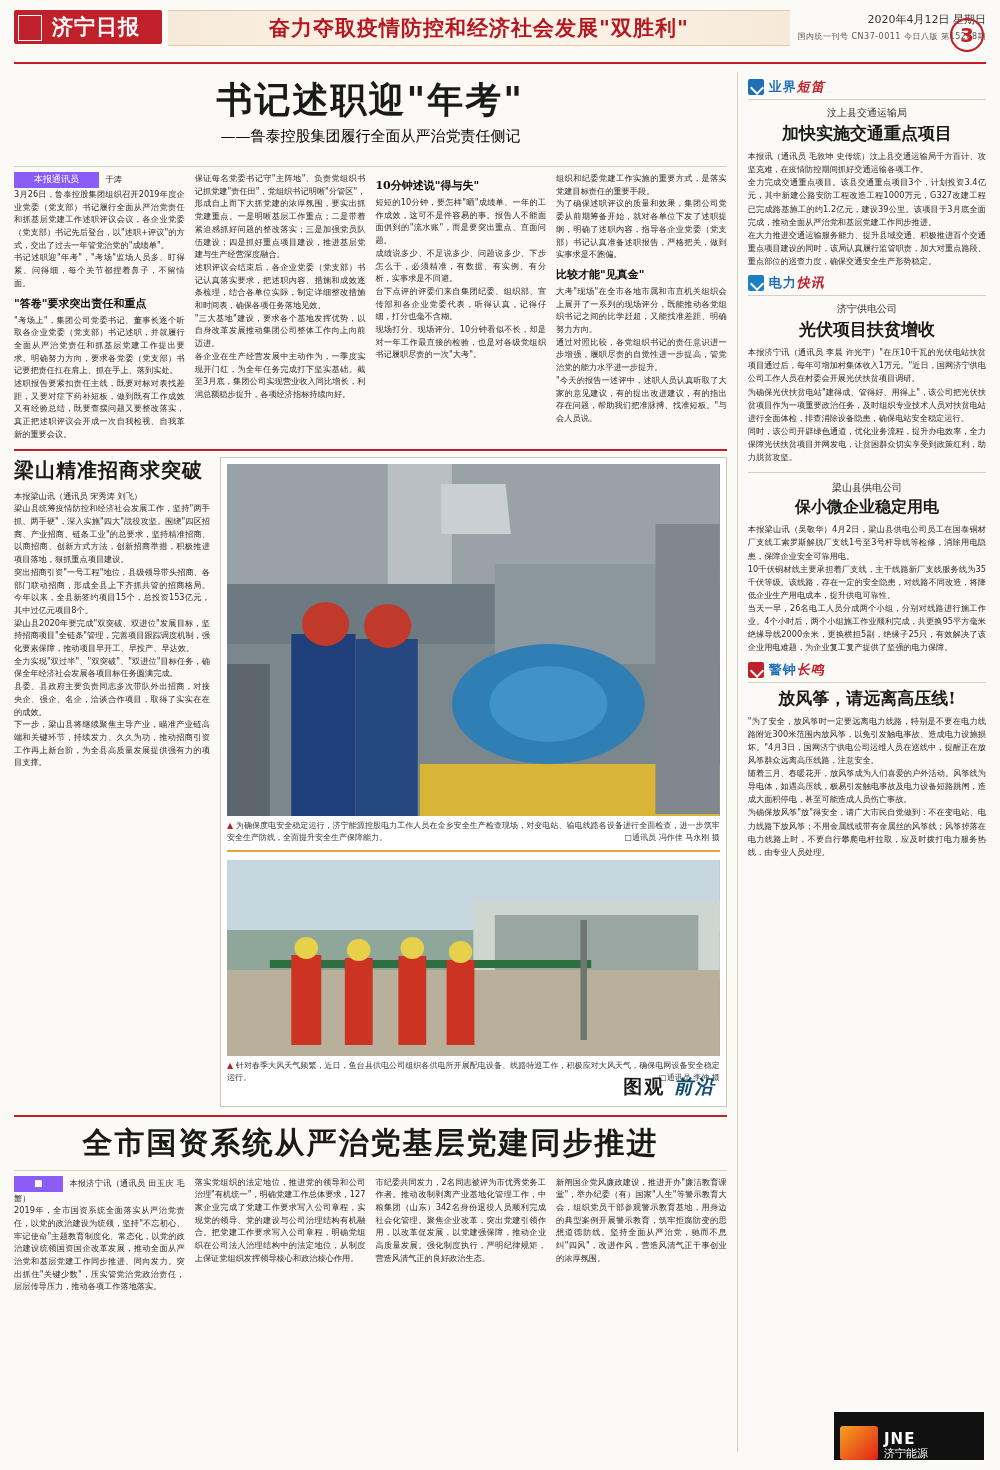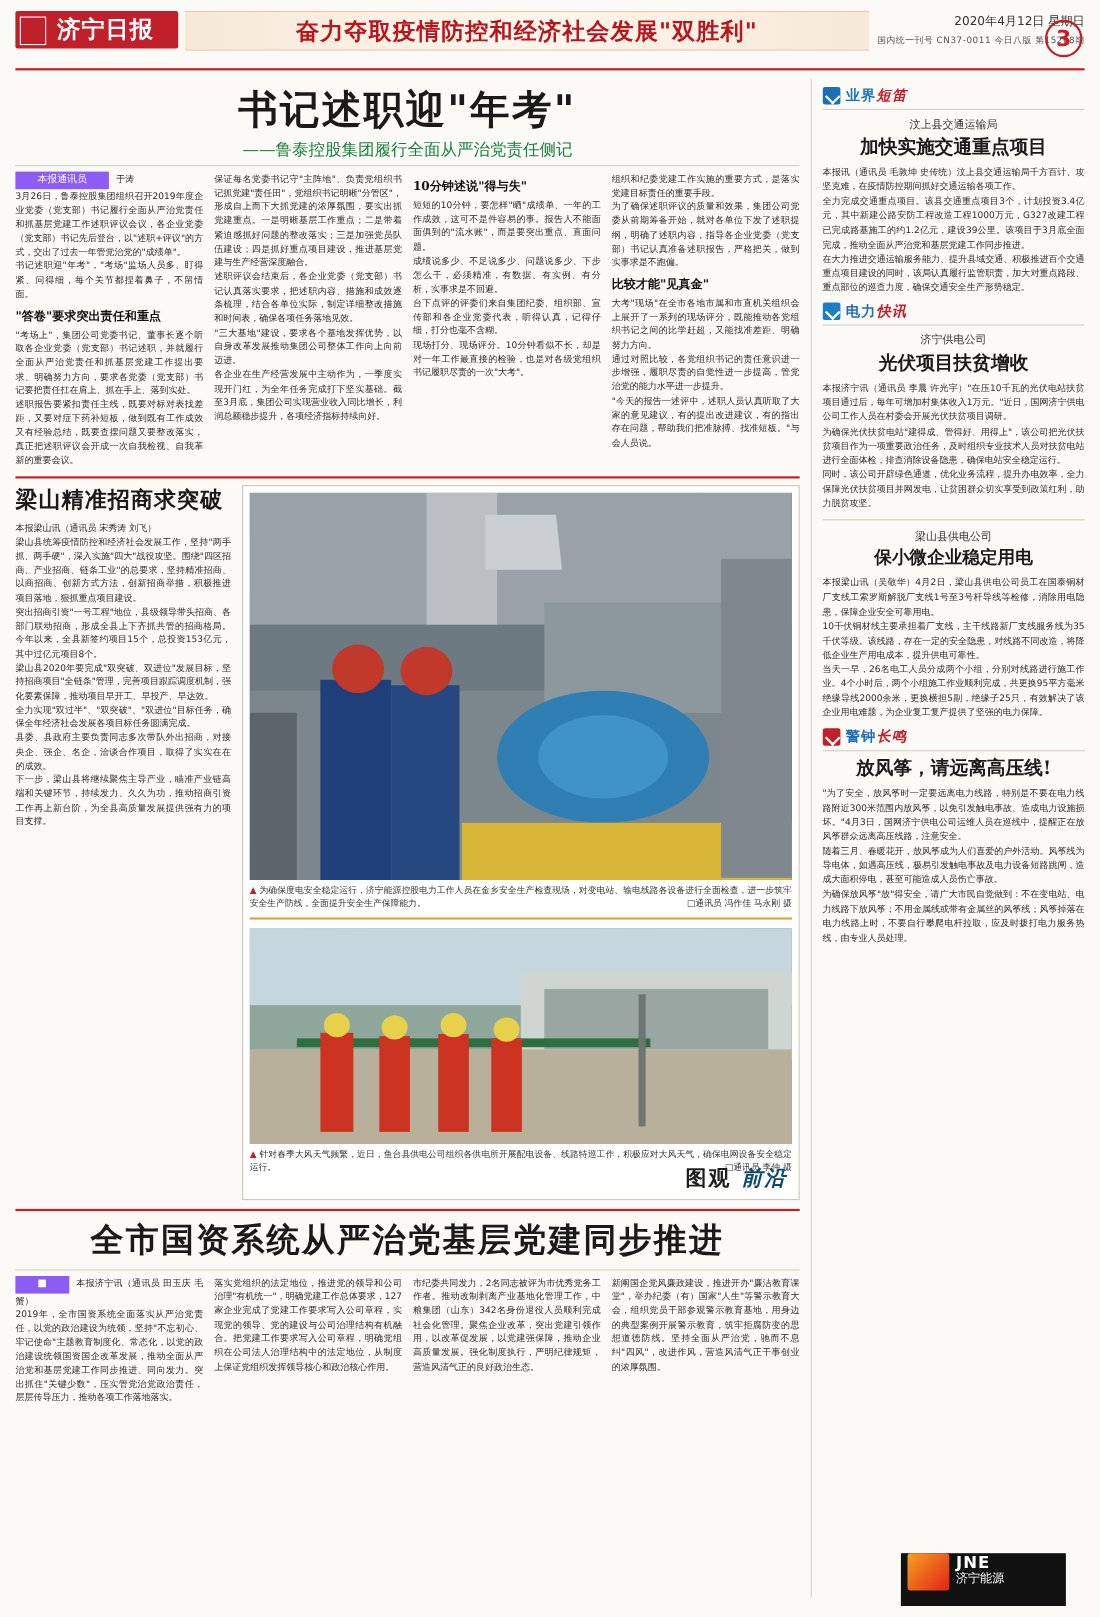--- a/index.html
+++ b/index.html
@@ -62,21 +62,21 @@
   .col-left{width:718px;display:flex;flex-direction:column;}
   .col-right{width:240px;border-left:1px solid #d8cfc0;padding-left:10px;}
 
   
   .lead-title{
     text-align:center;
     font-family:"DejaVu Serif","Liberation Serif",serif;
     font-size:36px;font-weight:bold;letter-spacing:2px;margin:4px 0 2px 0;
   }
   .lead-sub{
-    text-align:center;font-size:15px;color:#15803d;margin-bottom:4px;
+    text-align:center;font-size:15px;color:#000000;margin-bottom:20px;
     font-family:"DejaVu Serif","Liberation Serif",serif;
   }
   .byline-tag{
     display:inline-block;font-size:9px;color:#fff;background:#8b5cf6;
     padding:1px 20px;margin-right:4px;
   }
   .cols-4{
     display:flex;gap:10px;border-top:1px solid #d8cfc0;padding-top:5px;
   }
   .cols-4 > div{flex:1;}
@@ -152,22 +152,22 @@
   .rail-kicker{font-size:10px;text-align:center;color:#333;margin-top:6px;}
   .rail-title{
     font-family:"DejaVu Serif","Liberation Serif",serif;
     font-size:17px;font-weight:bold;text-align:center;margin:2px 0 5px 0;
   }
   .rail-title.sm{font-size:16px;}
   .rail-txt{font-size:8.2px;line-height:1.6;text-align:justify;color:#2a2a2a;}
   .divider{border-top:1px solid #d8cfc0;margin:8px 0;}
   
   .footer-logo{
-    position:absolute;right:31px;bottom:10px;width:150px;height:48px;
-    background:#111;display:flex;align-items:flex-start;gap:6px;padding:0 6px;
+    position:absolute;right:16px;bottom:10px;width:150px;height:48px;
+    background:#111;display:flex;align-items:flex-end;gap:6px;padding:0 6px;
     box-sizing:border-box;
   }
   .fl-mark{width:38px;height:34px;background:linear-gradient(135deg,#f5a21d,#e2231a);border-radius:3px;}
   .fl-txt{color:#fff;line-height:1.1;}
   .fl-txt .en{font-size:15px;font-weight:bold;letter-spacing:1px;}
   .fl-txt .cn{font-size:11px;}
   .orange-rule{border-top:2px solid #e8a33d;margin:6px 0;}
 </style>
 </head>
 <body>

